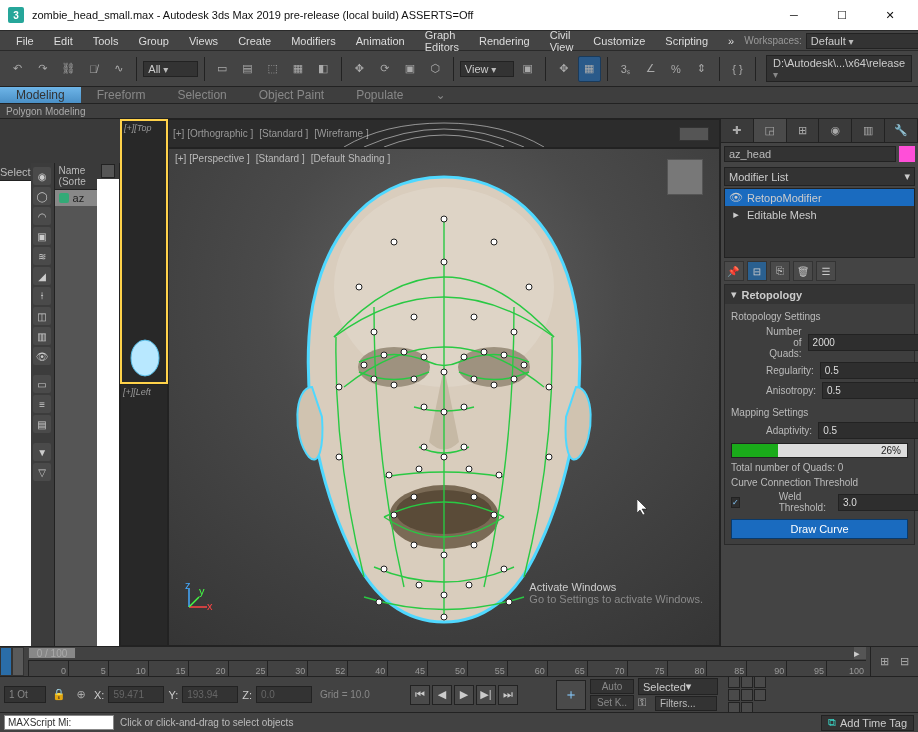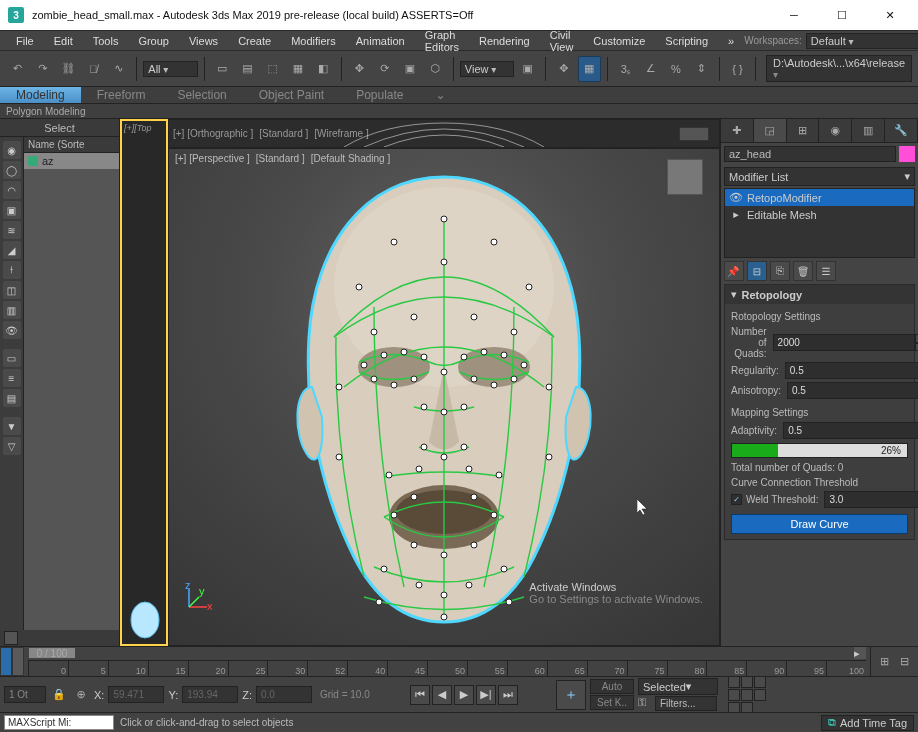--- a/index.html
+++ b/index.html
@@ -30,21 +30,21 @@
 .ribbon { height: 17px; background: #3e3e3e; display: flex; align-items: center; border-bottom:1px solid #222; }
 .ribbon .rtab { padding: 1px 16px; color:#888; font-size:12px; cursor:pointer; }
 .ribbon .rtab.active { color:#333; background: linear-gradient(#6eb5e8,#4a90c7); }
 .subribbon { height:15px; background:#3f3f3f; padding:0 6px; display:flex;align-items:center;border-bottom:1px solid #222;}
 .subribbon span { font-size:10px; color:#aaa; }
 
 
 .content { flex:1; display:flex; min-height:0; }
 
 
-.scene-panel { width: 120px; background: #ffffff; border-right:1px solid #222; display:flex; flex-direction:column; }
+.scene-panel { width: 120px; background: #ffffff; border-right:1px solid #222; display:flex; flex-direction:row;margin-top:44px; }
 .scene-panel .header { height:18px; display:flex; align-items:center; justify-content:center; background:#3a3a3a; border-bottom:1px solid #222; color:#bbb; font-size:11px;}
 .scene-panel .body { flex:1; display:flex;}
 .scene-panel .icon-col { width:24px; background:#3c3c3c; display:flex; flex-direction:column; align-items:center; gap:2px; padding-top:4px; border-right:1px solid #222;}
 .scene-panel .icon-col .ibtn { width:18px; height:18px; background:#4a4a4a; border-radius:2px; display:flex;align-items:center;justify-content:center; cursor:pointer; font-size:10px;}
 .scene-panel .list { flex:1; background:#555; }
 .scene-panel .list-header { background:#3a3a3a; color:#bbb; font-size:10px; padding:2px 4px; border-bottom:1px solid #222;}
 .scene-panel .list-row { display:flex; align-items:center; gap:4px; padding:2px 4px; background:#888;}
 .scene-panel .list-row .swatch { width:10px;height:10px; background:#3a7; border-radius:2px;}
 .scene-panel .footer { height:16px; display:flex; align-items:center; padding:0 4px; background:#3a3a3a; gap:4px;}
 .scene-panel .play-btn { width:14px;height:14px;background:#555;border:1px solid #222;}
@@ -83,21 +83,21 @@
 .mod-stack .mrow.sel { background:#1a6bbf; color:#fff; }
 .mod-stack .mrow .eye { width:14px; display:flex; justify-content:center;}
 .mod-toolbar { margin:3px; display:flex; gap:3px; }
 .mod-toolbar .mbtn { width:20px; height:20px; background:#4a4a4a; border:1px solid #333; display:flex;align-items:center;justify-content:center; font-size:10px; cursor:pointer;}
 .mod-toolbar .mbtn.active { background:#2a6090; }
 .rollout { margin:0 3px 3px; border:1px solid #2a2a2a; background:#3e3e3e; }
 .rollout .rhead { background:#343434; padding:3px 6px; display:flex; align-items:center; gap:5px; font-size:11px; color:#ccc; cursor:pointer; }
 .rollout .rbody { padding:5px 6px; }
 .section-label { font-size:10px; color:#bbb; margin:2px 0 4px; }
 .field-row { display:flex; align-items:center; gap:6px; margin:3px 0; }
-.field-row .flabel { width:96px; text-align:right; font-size:10px; color:#bbb; }
+.field-row .flabel { width:96px; text-align:right; font-size:10px; color:#bbb;margin-left:35px; }
 .spinner { flex:1; display:flex; }
 .spinner input { flex:1; background:#2e2e2e; border:1px solid #222; color:#ddd; padding:1px 4px; font-size:10px; height:17px;}
 .spinner .spins { width:10px; display:flex; flex-direction:column;}
 .spinner .spins div { flex:1; background:#4a4a4a; border:1px solid #222; font-size:5px; display:flex;align-items:center;justify-content:center; cursor:pointer;}
 .btn-row { display:flex; gap:4px; margin:4px 0; }
 .btn { flex:1; height:18px; background:#5a5a5a; border:1px solid #333; display:flex; align-items:center; justify-content:center; font-size:10px; color:#ddd; cursor:pointer; }
 .progress { height:15px; background:#ddd; border:1px solid #222; display:flex; align-items:center; position:relative; margin:4px 0;}
 .progress .bar { height:100%; background:#1aab1a; }
 .progress .pct { position:absolute; right:6px; color:#222; font-size:10px; }
 .note { font-size:10px; color:#bbb; margin:2px 0; }
@@ -252,20 +252,23 @@
     </div>
   </div>
 
   <div class="viewport-col">
     <div class="narrow-view">
       <div class="vp active">
         <span class="vlabel">[+][Top</span>
         <svg width="46" height="240" style="position:absolute;bottom:4px;">
             <ellipse cx="23" cy="220" rx="14" ry="18" fill="#b8e8ff" stroke="#55bde8"></ellipse>
           </svg>
+      </div>
+      <div class="vp">
+        <span class="vlabel">[+][Left</span>
       </div>
     </div>
     <div class="big-view">
       <div class="vp-strip">
         <div class="vp-labels">
           <span>[+] [Orthographic ]</span>
           <span>[Standard ]</span>
           <span>[Wireframe ]</span>
         </div>
         <svg class="wire-thumb" viewBox="0 0 240 26">

